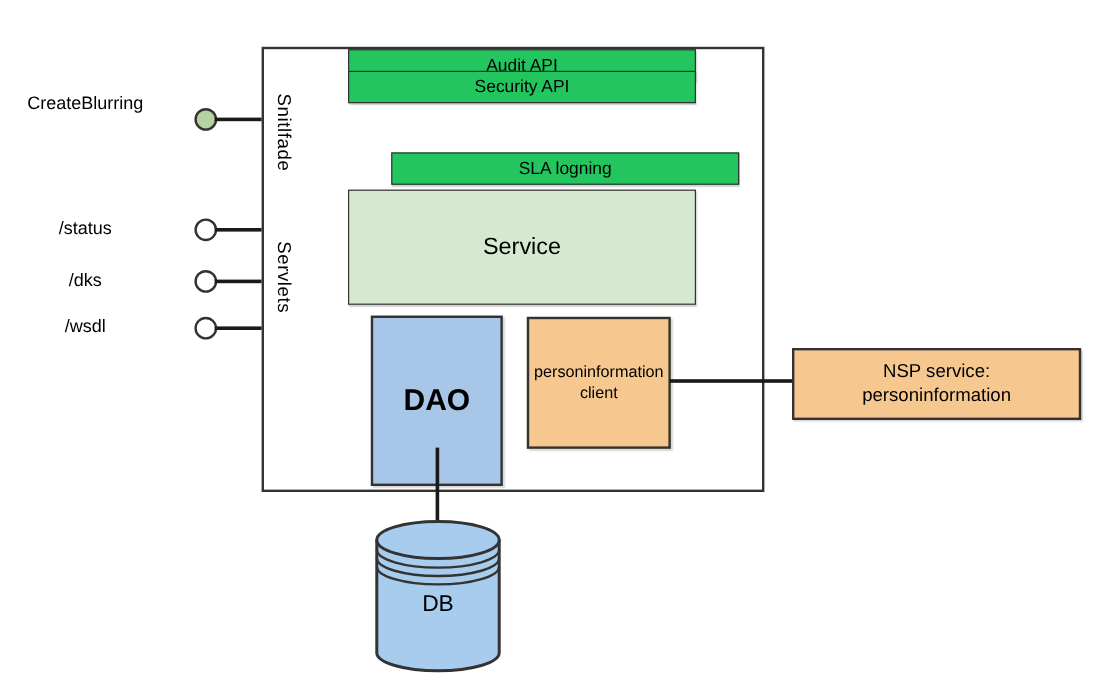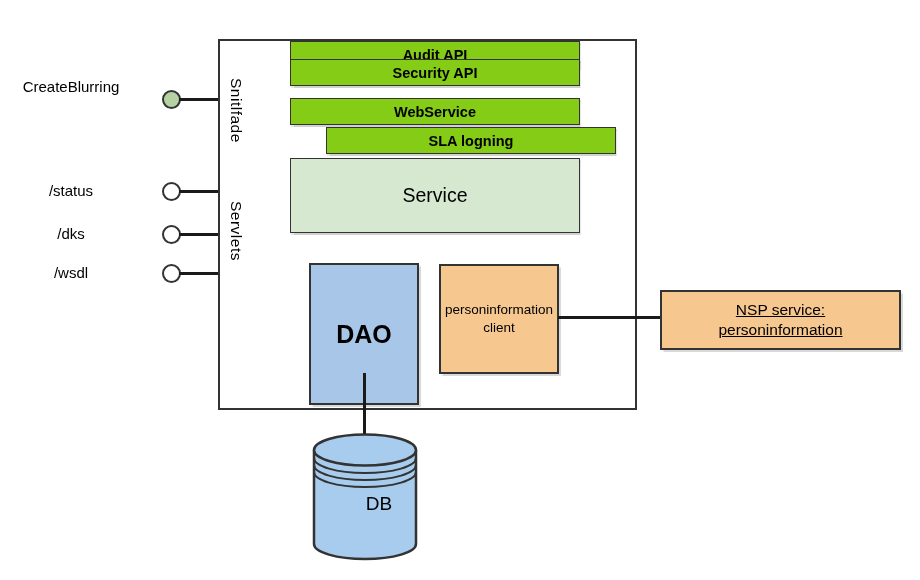--- a/index.html
+++ b/index.html
@@ -45,33 +45,32 @@
   .vlabel {
     position: absolute; left: 227px; width: 24px;
     writing-mode: vertical-lr; font-size: 15.5px;
     text-align: center; letter-spacing: 0.5px;
   }
   .v-snit { top: 64px; height: 92px; }
   .v-serv { top: 196px; height: 70px; }
   
   .layer {
     position: absolute; left: 290px; width: 290px; height: 27px;
-    border: 1.5px solid #333; box-sizing: border-box; background: #84cc16;
+    border: 1.5px solid #333; box-sizing: border-box; background: #22c55e;
     display: flex; align-items: center; justify-content: center;
     font-size: 14.5px;
     box-shadow: 1px 1.5px 1px rgba(0,0,0,0.18);
-    font-weight: bold;
   }
   .layer0 { top: 41px; }
   .layer1 { top: 59px; }
   .layer2 { top: 98px; }
   .layer3 { top: 127px; margin-left: 36px; }
   
   .service-box {
-    position: absolute; left: 290px; top: 158px; width: 290px; height: 75px;
+    position: absolute; left: 290px; top: 158px; width: 290px; height: 96px;
     border: 1.5px solid #333; box-sizing: border-box;
     background: var(--service-green);
     display: flex; align-items: center; justify-content: center;
     font-size: 19.5px;
     box-shadow: 1px 1.5px 1px rgba(0,0,0,0.18);
   }
   
   .dao-box {
     position: absolute; left: 309px; top: 263px; width: 110px; height: 142px;
     border: 2.5px solid #333; box-sizing: border-box;
@@ -91,36 +90,35 @@
     box-shadow: 1.5px 1.5px 1px rgba(0,0,0,0.15);
   }
   
   .nsp-box {
     position: absolute; left: 660px; top: 290px; width: 241px; height: 60px;
     border: 2.5px solid #333; box-sizing: border-box;
     background: var(--shape-orange);
     display: flex; flex-direction: column; align-items: center; justify-content: center;
     font-size: 15.5px; line-height: 1.3; text-align: center;
     box-shadow: 1.5px 1.5px 1px rgba(0,0,0,0.15);
-    text-decoration: underline;
   }
   
   .conn-nsp {
     position: absolute; left: 558px; top: 316px; width: 102px; height: 2.5px;
     background: #1a1a1a;
   }
   .conn-db {
     position: absolute; left: 363px; top: 373px; width: 2.5px; height: 77px;
     background: #1a1a1a;
   }
   
   .db-svg { position: absolute; left: 312px; top: 432px; }
   .db-label {
     position: absolute; left: 312px; top: 493px; width: 106px;
-    text-align: center; font-size: 19px; padding-left: 14px;
+    text-align: center; font-size: 19px;
   }
 </style>
 </head>
 <body style="--endpoint-green: #b5d3a2; --service-green: #d6e8d0; --dao-blue: #a8c6e8; --shape-orange: #f6c78f; --db-blue: #a7cced; --stroke-dark: #333333;">
 
 <div class="page">
 
   <div class="ep-label ep0-label">CreateBlurring</div>
   <div class="ep-label ep1-label">/status</div>
   <div class="ep-label ep2-label">/dks</div>
@@ -136,21 +134,20 @@
   <div class="ep-line ep2-line"></div>
   <div class="ep-line ep3-line"></div>
 
   <div class="main-box"></div>
 
   <div class="vlabel v-snit">Snitlfade</div>
   <div class="vlabel v-serv">Servlets</div>
 
   <div class="layer layer0">Audit API</div>
   <div class="layer layer1">Security API</div>
-  <div class="layer layer2">WebService</div>
   <div class="layer layer3">SLA logning</div>
 
   <div class="service-box">Service</div>
 
   <div class="dao-box">DAO</div>
 
   <div class="client-box">
     <span>personinformation</span>
     <span>client</span>
   </div>

